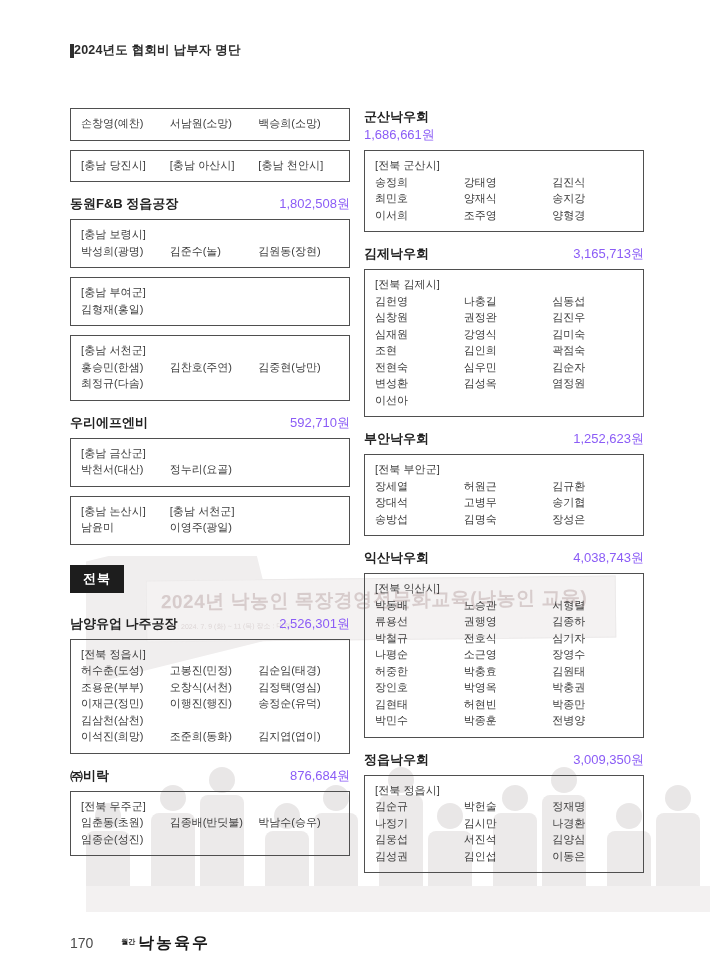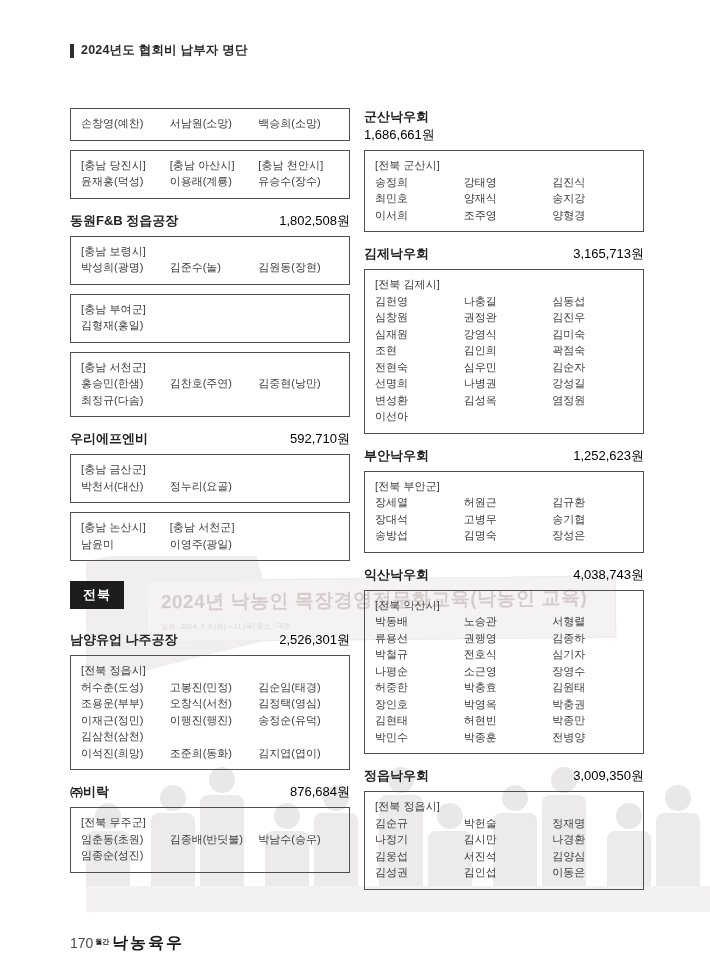--- a/index.html
+++ b/index.html
@@ -8,21 +8,21 @@
     width:710px;height:971px;
     background:#ffffff;
     font-family:"Liberation Sans","DejaVu Sans",sans-serif;
     color:#3a3a3a;
     overflow:hidden;
     margin:0 auto;
   }
   
   .page-header{
     position:absolute;top:42px;left:70px;
-    display:flex;align-items:center;gap:7px;
+    display:flex;align-items:center;
   }
   .header-bar{width:4px;height:14px;background:#2e2e2e;}
   .header-title{font-size:12.5px;font-weight:bold;color:#2b2b2b;letter-spacing:0.2px;}
 
   
   .watermark{
     position:absolute;left:86px;top:556px;width:624px;height:356px;
     z-index:0;pointer-events:none;overflow:hidden;
   }
   .wm-roof{position:absolute;left:-40px;top:-10px;width:220px;height:120px;background:#f0eeee;transform:rotate(-14deg);}
@@ -57,33 +57,33 @@
   .payer-cell{font-size:11px;color:#3c3c3c;white-space:nowrap;overflow:hidden;}
   .payer-cell.bracket{letter-spacing:0.1px;}
 
   
   .section-hdr{
     display:flex;justify-content:space-between;align-items:baseline;
     margin:13px 0 6px 0;
   }
   .section-hdr:first-child{margin-top:0;flex-direction:column;}
   .section-title{font-size:13px;font-weight:bold;color:#222;}
-  .section-amount{font-size:13px;color:#000000;}
+  .section-amount{font-size:13px;color:#8b5cf6;}
 
   
   .region-label{
     display:inline-block;background:#1d1d1d;color:#fff;
     font-size:13px;font-weight:bold;padding:5px 13px;
     margin:11px 0 9px 0;letter-spacing:1px;
   }
 
   
   .page-footer{
     position:absolute;left:70px;bottom:17px;
-    display:flex;align-items:baseline;gap:2px;z-index:1;
+    display:flex;align-items:baseline;gap:28px;z-index:1;
   }
   .page-number{font-size:14px;color:#4c4c4c;}
   .mag-logo{display:flex;align-items:baseline;gap:3px;color:#1a1a1a;}
   .mag-prefix{font-size:7px;font-weight:bold;transform:translateY(-4px);}
   .mag-name{font-family:"DejaVu Serif","Liberation Serif",serif;font-size:16px;font-weight:900;letter-spacing:2px;transform:skewX(-3deg);}
 </style>
 </head>
 <body>
 
 <div class="page">
@@ -156,25 +156,20 @@
             <span class="payer-cell">서남원(소망)</span>
             <span class="payer-cell">백승희(소망)</span>
           </div>
         </div>
         <div class="payer-box">
           <div class="payer-row">
             <span class="payer-cell bracket">[충남 당진시]</span>
             <span class="payer-cell bracket">[충남 아산시]</span>
             <span class="payer-cell bracket">[충남 천안시]</span>
           </div>
-          <div class="payer-row">
-            <span class="payer-cell">윤재홍(덕성)</span>
-            <span class="payer-cell">이용래(계룡)</span>
-            <span class="payer-cell">유승수(장수)</span>
-          </div>
         </div>
         <div class="section-hdr">
           <span class="section-title">동원F&amp;B 정읍공장</span>
           <span class="section-amount">1,802,508원</span>
         </div>
         <div class="payer-box">
           <div class="payer-row">
             <span class="payer-cell bracket">[충남 보령시]</span>
           </div>
           <div class="payer-row">
@@ -328,25 +323,20 @@
           </div>
           <div class="payer-row">
             <span class="payer-cell">조현</span>
             <span class="payer-cell">김인희</span>
             <span class="payer-cell">곽점숙</span>
           </div>
           <div class="payer-row">
             <span class="payer-cell">전현숙</span>
             <span class="payer-cell">심우민</span>
             <span class="payer-cell">김순자</span>
-          </div>
-          <div class="payer-row">
-            <span class="payer-cell">선명희</span>
-            <span class="payer-cell">나병권</span>
-            <span class="payer-cell">강성길</span>
           </div>
           <div class="payer-row">
             <span class="payer-cell">변성환</span>
             <span class="payer-cell">김성옥</span>
             <span class="payer-cell">염정원</span>
           </div>
           <div class="payer-row">
             <span class="payer-cell">이선아</span>
           </div>
         </div>

